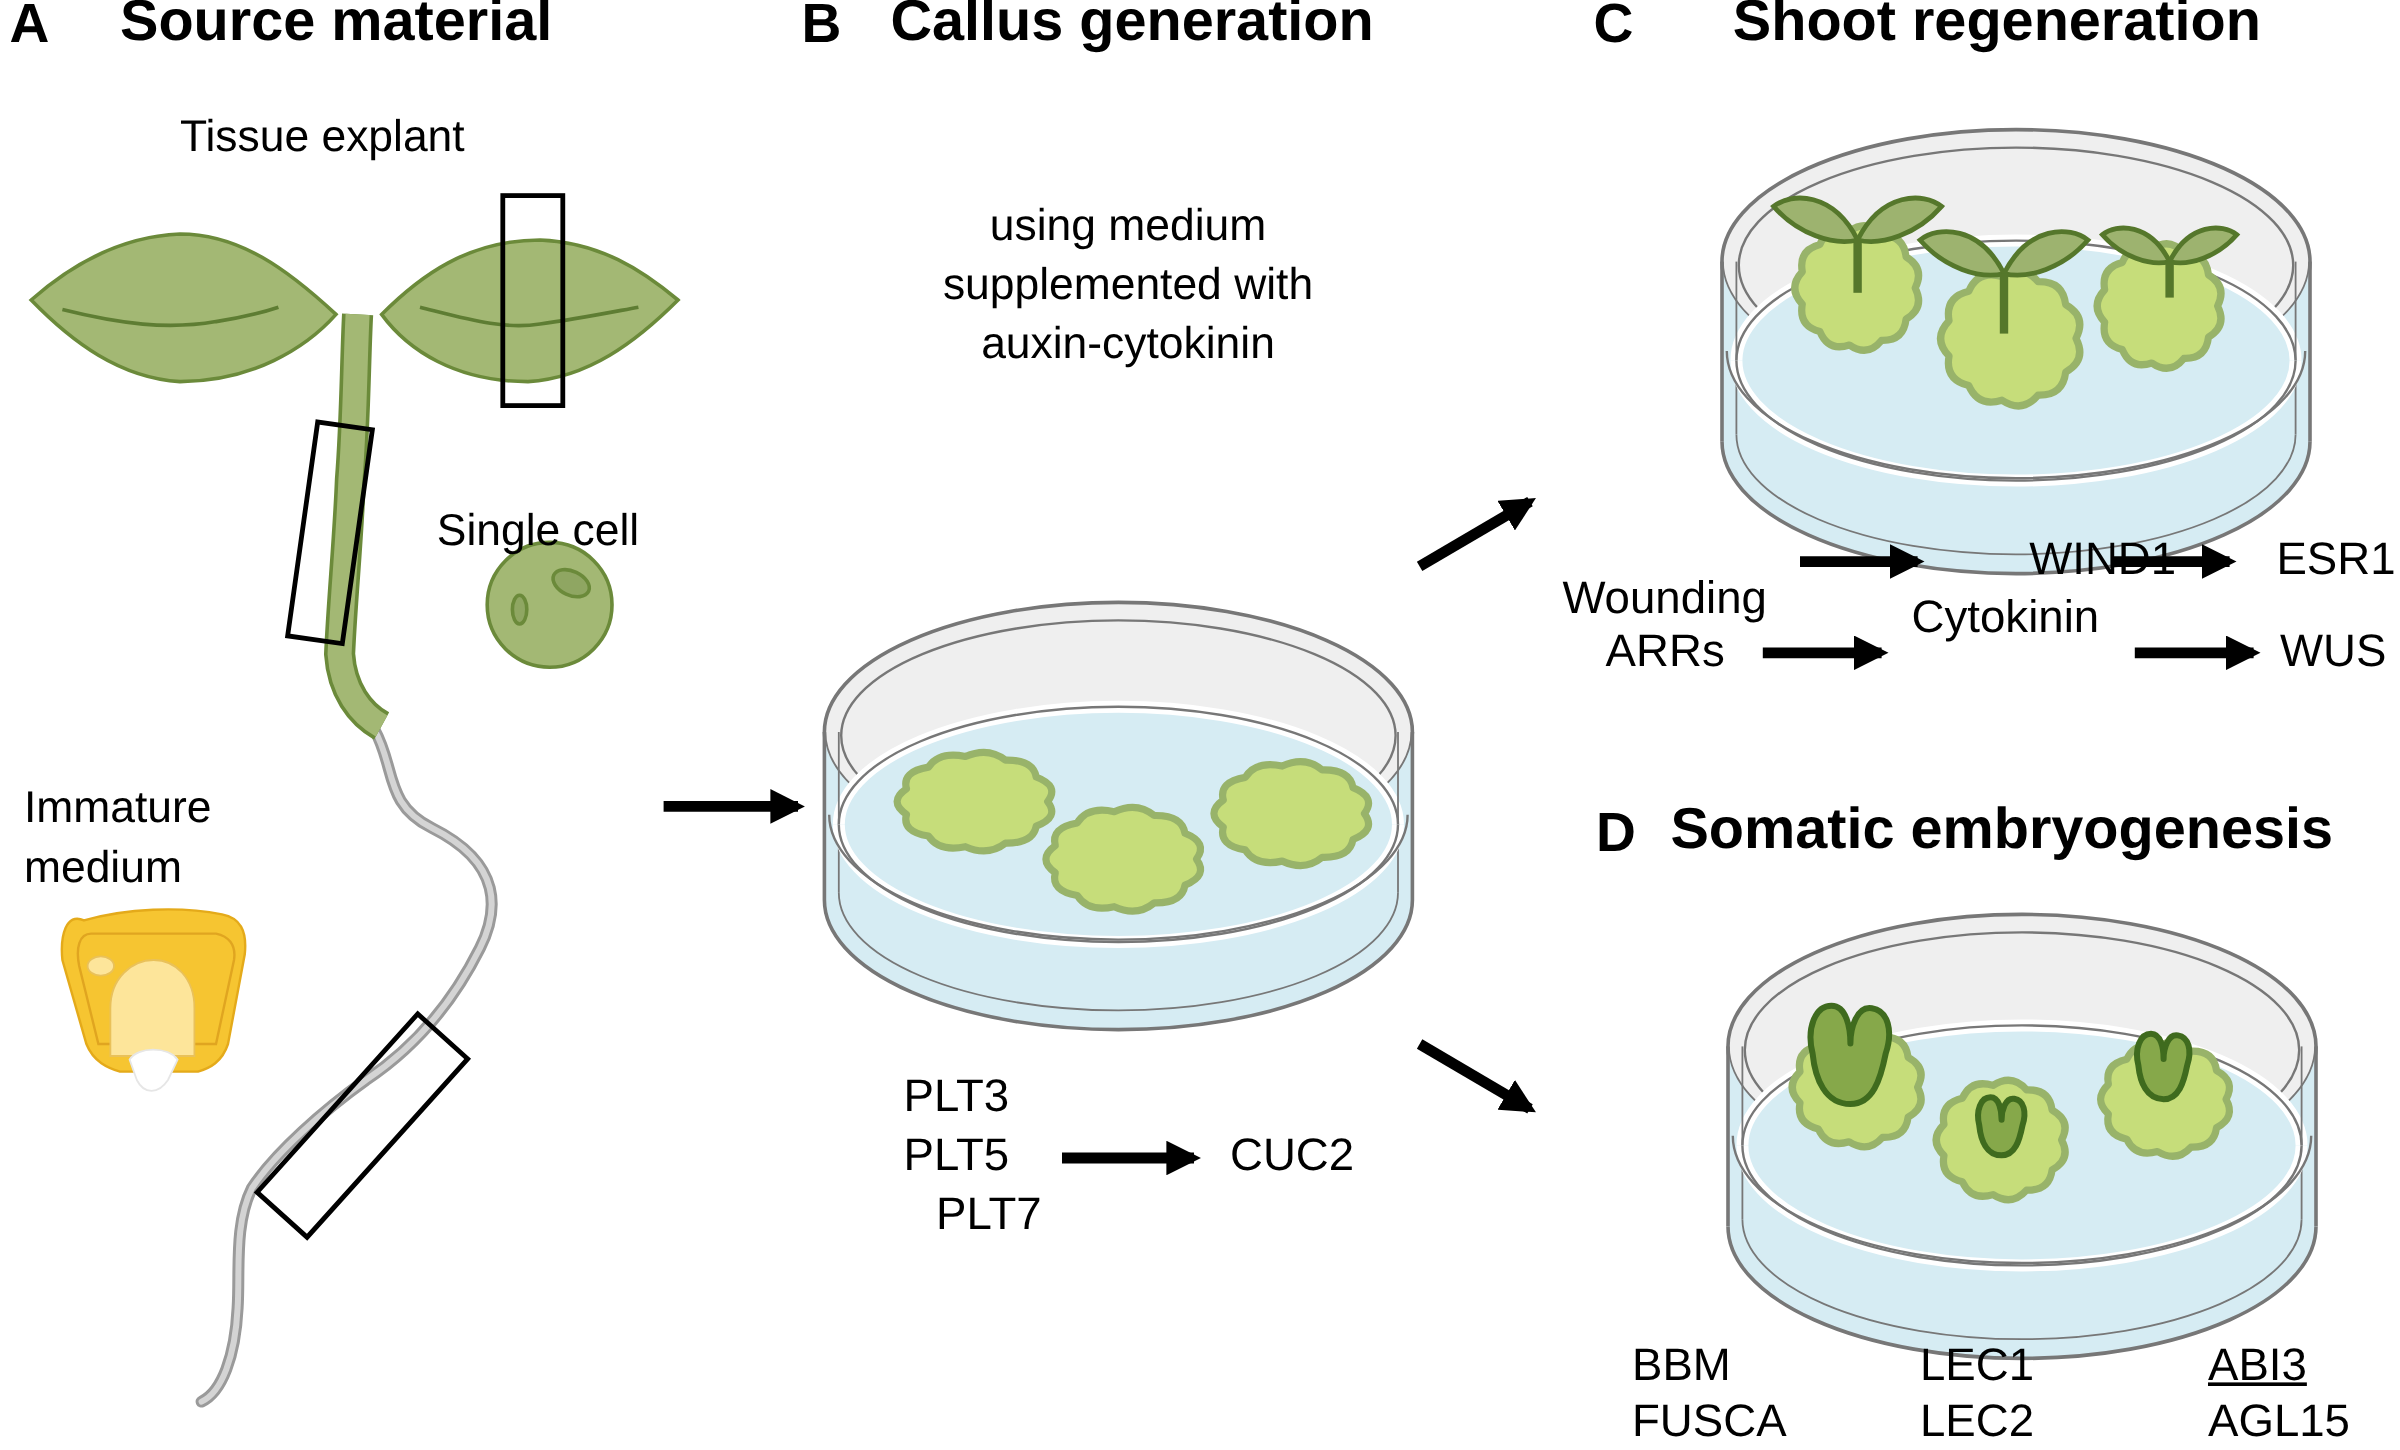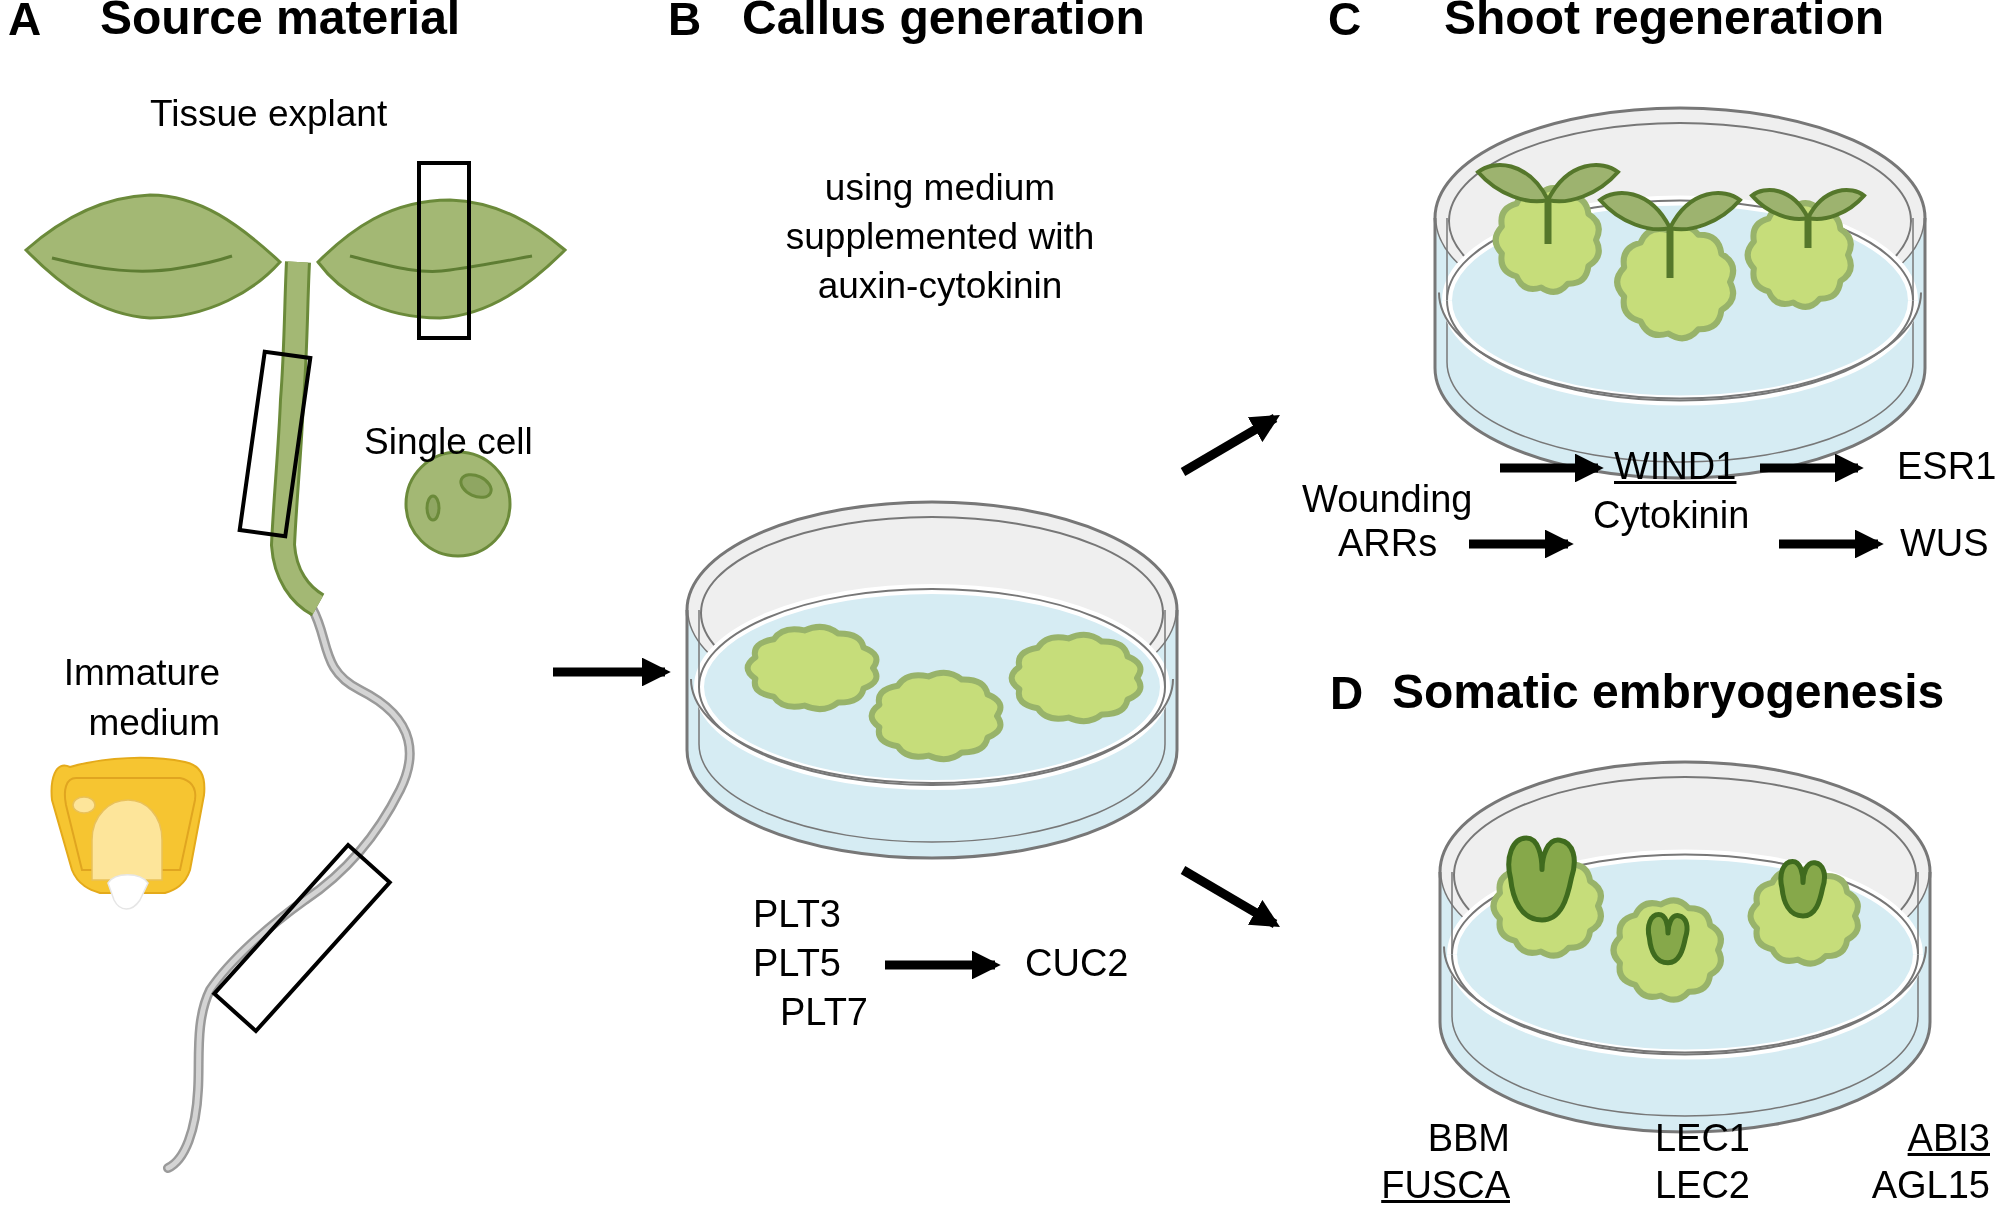--- a/index.html
+++ b/index.html
@@ -4,21 +4,21 @@
 <style>
   html, body { margin:0; padding:0; background:#ffffff; }
   body { width:2000px; height:1208px; position:relative; overflow:hidden;
          font-family:"Liberation Sans", sans-serif; color:#000; }
   svg.scene { position:absolute; left:0; top:0; }
   .txt { position:absolute; white-space:nowrap; color:#000; font-family:"Liberation Sans", sans-serif; }
   .panel-letter { font-weight:bold; font-size:46px; }
   .panel-title { font-weight:bold; font-size:48px; }
   .label { font-size:37px; }
   .gene { font-size:38px; }
-  .center { text-align:right; }
+  .center { text-align:left; }
   .desc { font-size:37px; line-height:49px; text-align:center; }
 </style>
 </head>
 <body>
 
 <svg class="scene" width="2000" height="1208" viewBox="0 0 2000 1208" xmlns="http://www.w3.org/2000/svg">
   <defs>
     <marker id="ah" viewBox="0 0 10 10" refX="8" refY="5" markerWidth="3.2" markerHeight="3.2" orient="auto">
       <path d="M0,0 L10,5 L0,10 z" fill="#000"></path>
     </marker>
@@ -158,26 +158,26 @@
   <div>auxin-cytokinin</div>
 </div>
 <div class="txt gene" style="left:753px; top:893px;">PLT3</div>
 <div class="txt gene" style="left:753px; top:942px;">PLT5</div>
 <div class="txt gene" style="left:753px; top:991px;margin-left:27px;">PLT7</div>
 <div class="txt gene" style="left:1025px; top:942px;">CUC2</div>
 
 <div class="txt panel-letter" style="left:1328px; top:-8px;">C</div>
 <div class="txt panel-title" style="left:1444px; top:-10px;">Shoot regeneration</div>
 <div class="txt gene" style="left:1302px; top:445px;margin-top:33px;">Wounding</div>
-<div class="txt gene" style="left:1614px; top:445px;text-decoration:underline;">WIND1</div>
+<div class="txt gene" style="left:1691px; top:445px;">WIND1</div>
 <div class="txt gene" style="left:1897px; top:445px;">ESR1</div>
 <div class="txt gene" style="left:1338px; top:522px;">ARRs</div>
 <div class="txt gene" style="left:1593px; top:494px;">Cytokinin</div>
 <div class="txt gene" style="left:1900px; top:522px;">WUS</div>
 
 <div class="txt panel-letter" style="left:1330px; top:666px;">D</div>
 <div class="txt panel-title" style="left:1392px; top:664px;">Somatic embryogenesis</div>
 <div class="txt gene center" style="left:1360px; top:1117px; width:150px;">BBM</div>
-<div class="txt gene center" style="left:1360px; top:1164px; width:150px;text-decoration:underline;">FUSCA</div>
+<div class="txt gene center" style="left:1360px; top:1164px; width:150px;">FUSCA</div>
 <div class="txt gene center" style="left:1600px; top:1117px; width:150px;">LEC1</div>
 <div class="txt gene center" style="left:1600px; top:1164px; width:150px;">LEC2</div>
 <div class="txt gene center" style="left:1840px; top:1117px; width:150px;text-decoration:underline;">ABI3</div>
 <div class="txt gene center" style="left:1840px; top:1164px; width:150px;">AGL15</div>
 
 </body></html>

